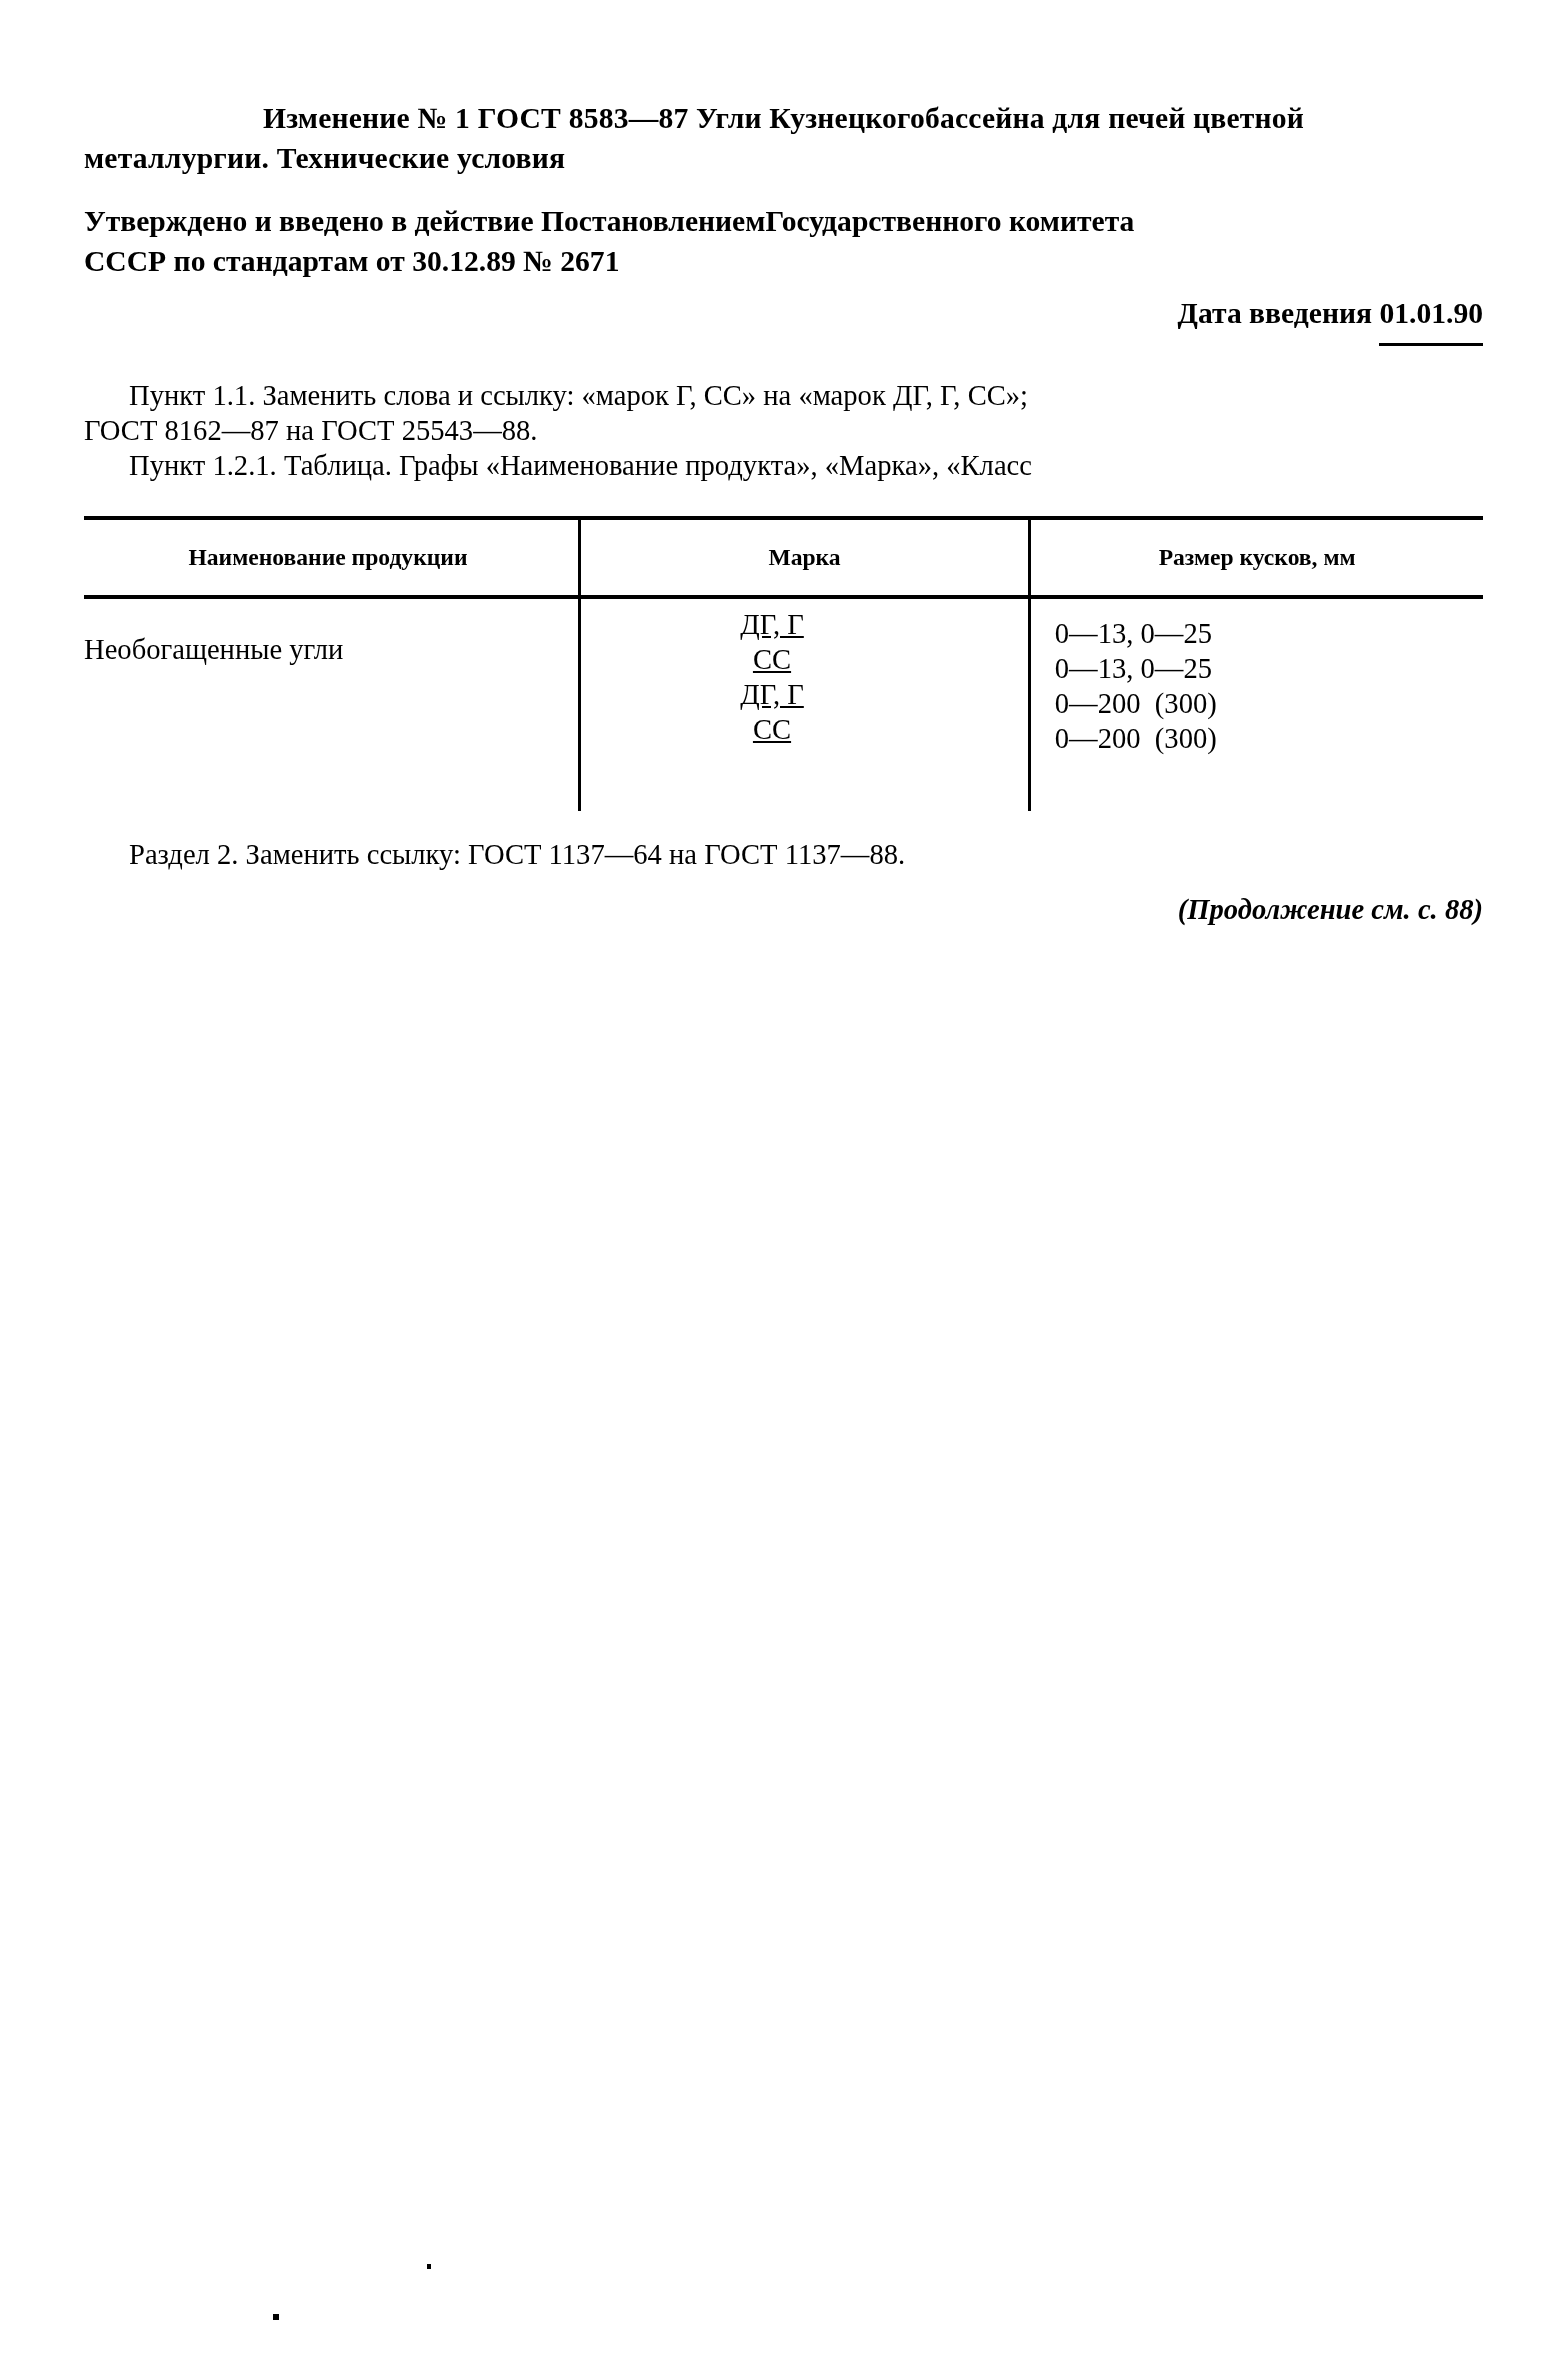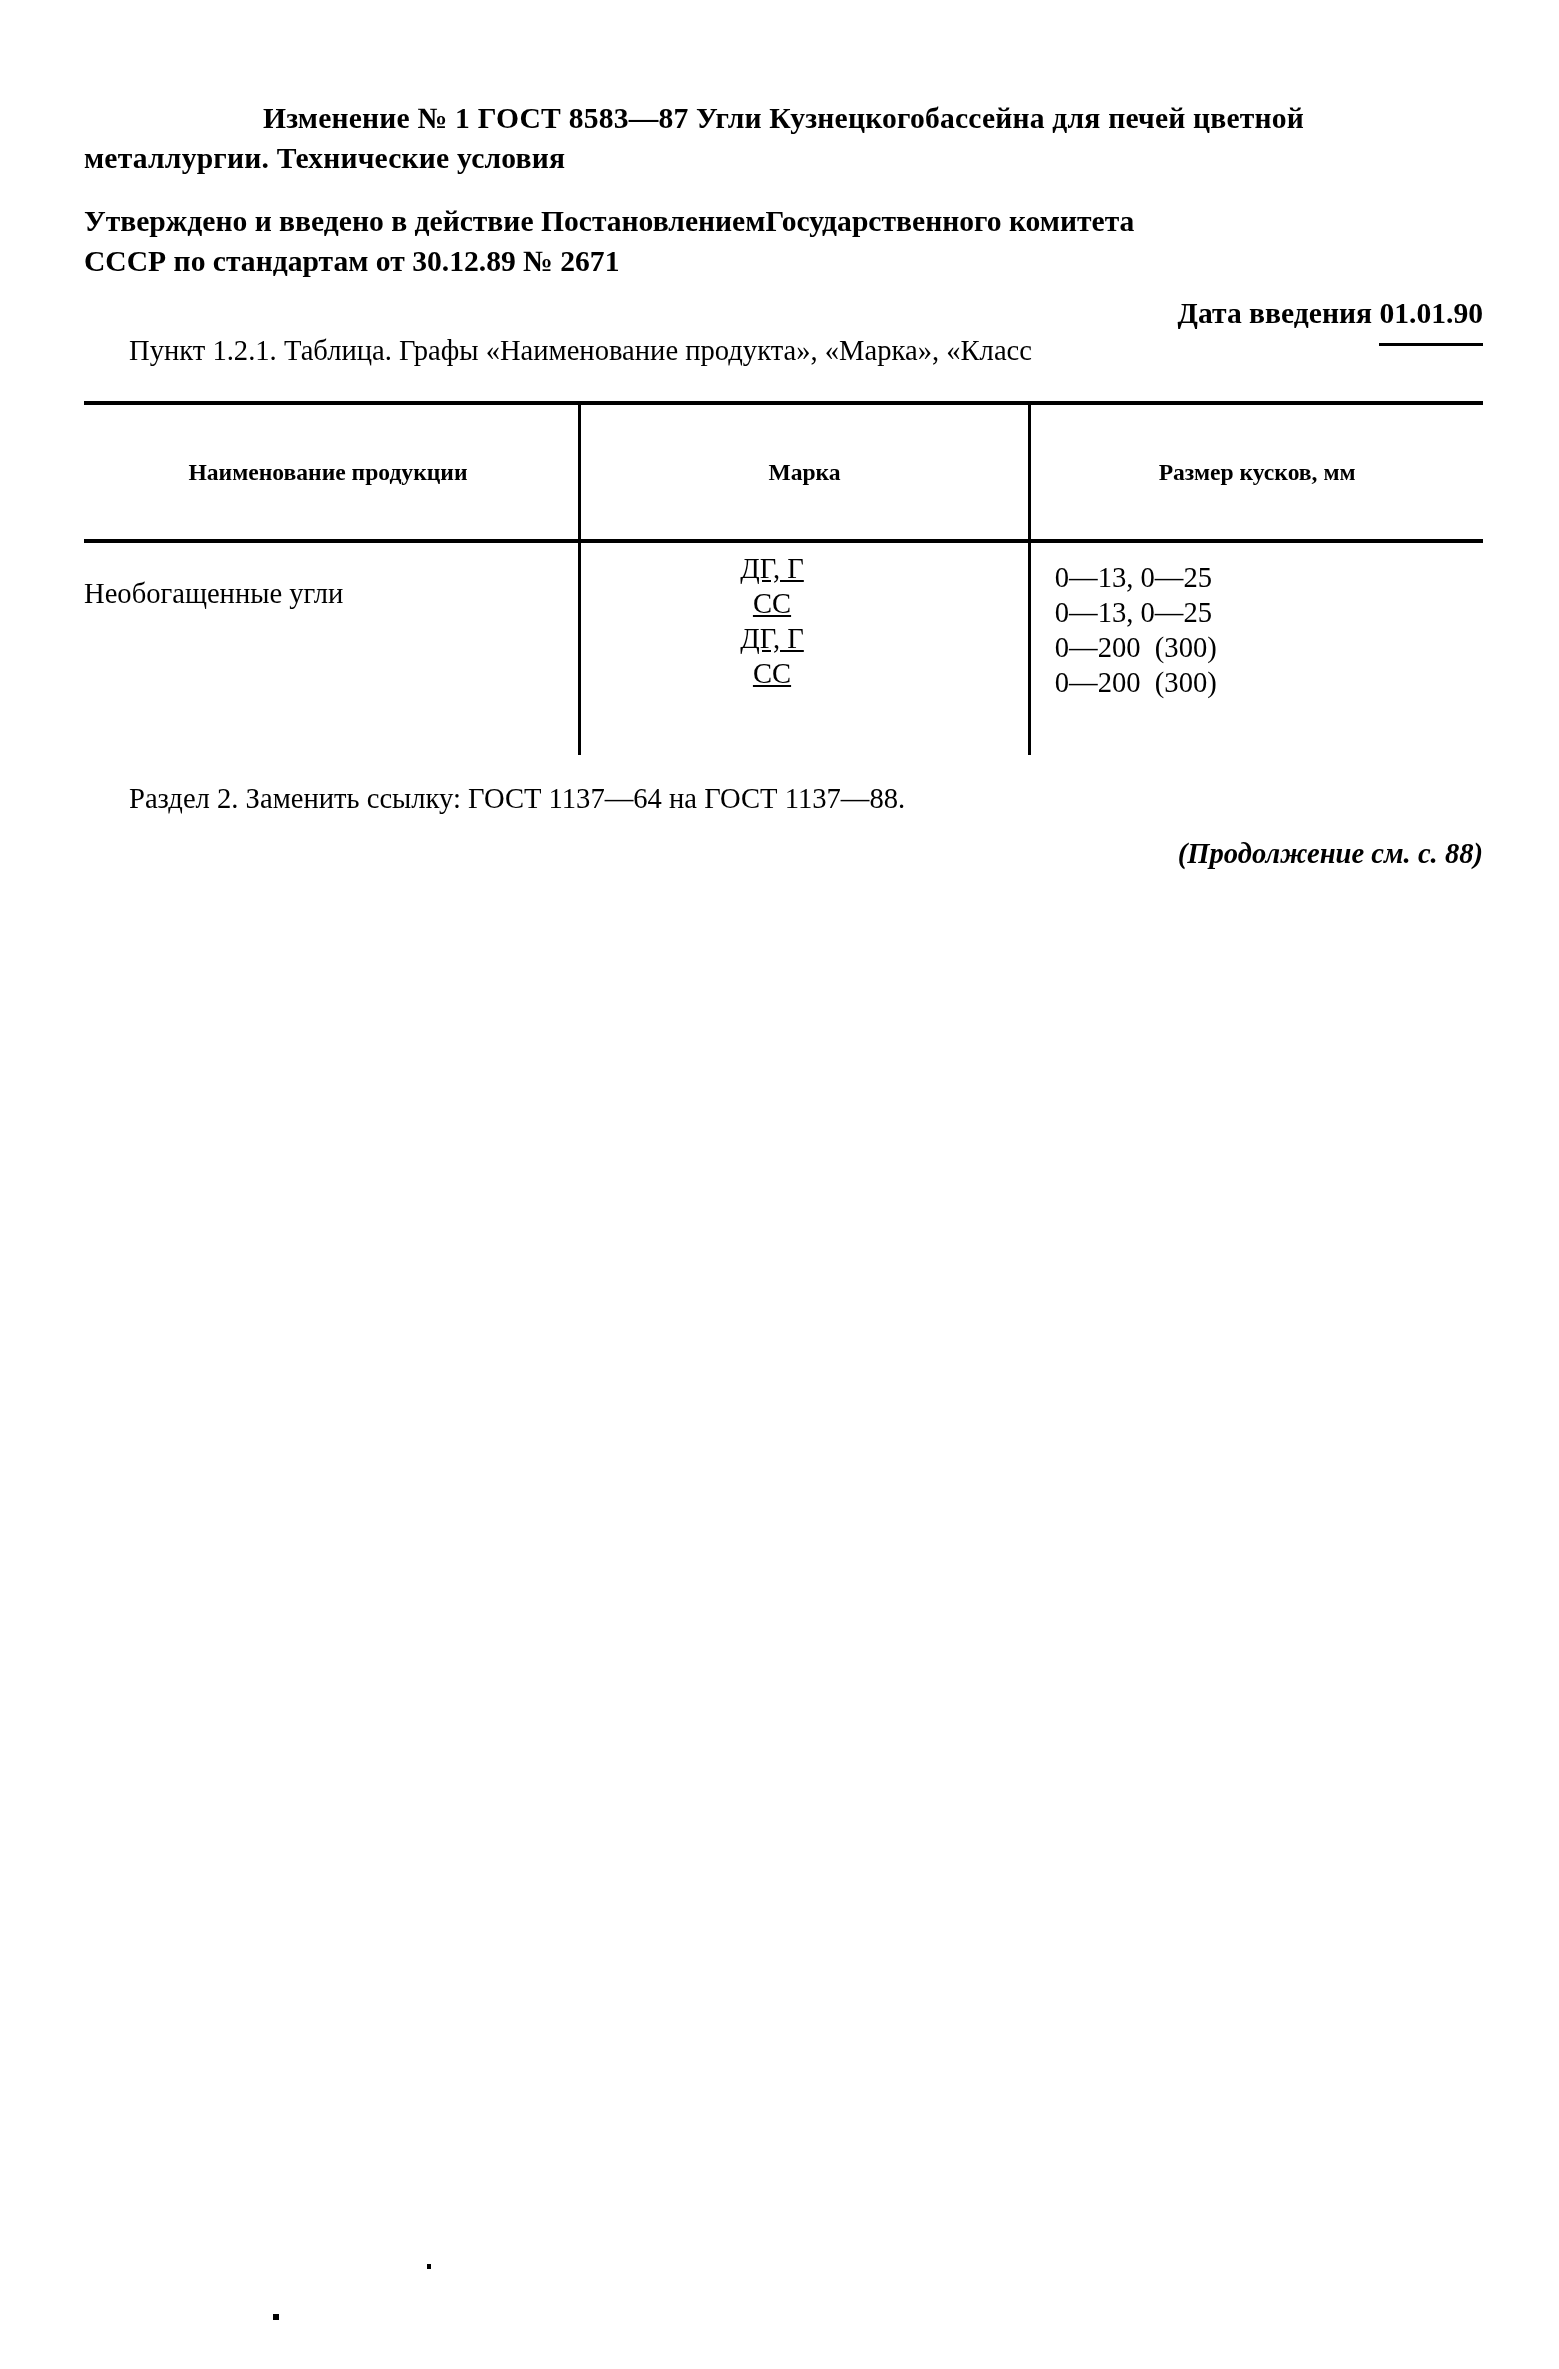--- a/index.html
+++ b/index.html
@@ -103,21 +103,21 @@
   .tbl {
     width: 100%;
     border-collapse: collapse;
     table-layout: fixed;
   }
   .tbl col.c1 { width: 495px; }
   .tbl col.c2 { width: 450px; }
   .tbl col.c3 { width: 453px; }
 
   .thead-row td {
-    height: 134px;
+    height: 75px;
     vertical-align: middle;
     font-size: 23.6px;
     font-weight: bold;
     padding: 0;
   }
   .thead-row td.c-name { text-align: center; padding-right: 5.9px; }
   .thead-row td.c-mark { text-align: center; }
   .thead-row td.c-size { text-align: center; }
 
   .vline-l { border-left: 3.9px solid #000; }
@@ -186,20 +186,24 @@
         <span>Государственного комитета</span>
       </div>
       <div class="approve-line2">СССР по стандартам от 30.12.89 № 2671</div>
     </div>
 
     <div class="date-row">
       <span>Дата введения</span>
       <span class="date-value">01.01.90</span>
     </div>
 
+    <p class="para para-first">
+      <span class="ind"></span><span>Пункт 1.1. Заменить слова и ссылку: «марок Г, СС» на «марок ДГ, Г, СС»;</span><br>
+      <span>ГОСТ 8162—87 на ГОСТ 25543—88.</span>
+    </p>
 
     <p class="para">
       <span class="ind"></span><span>Пункт 1.2.1. Таблица. Графы «Наименование продукта», «Марка», «Класс</span><br>
     </p>
 
     <div class="tbl-wrap">
       <div class="rule-top"></div>
       <table class="tbl">
         <colgroup>
           <col class="c1">

